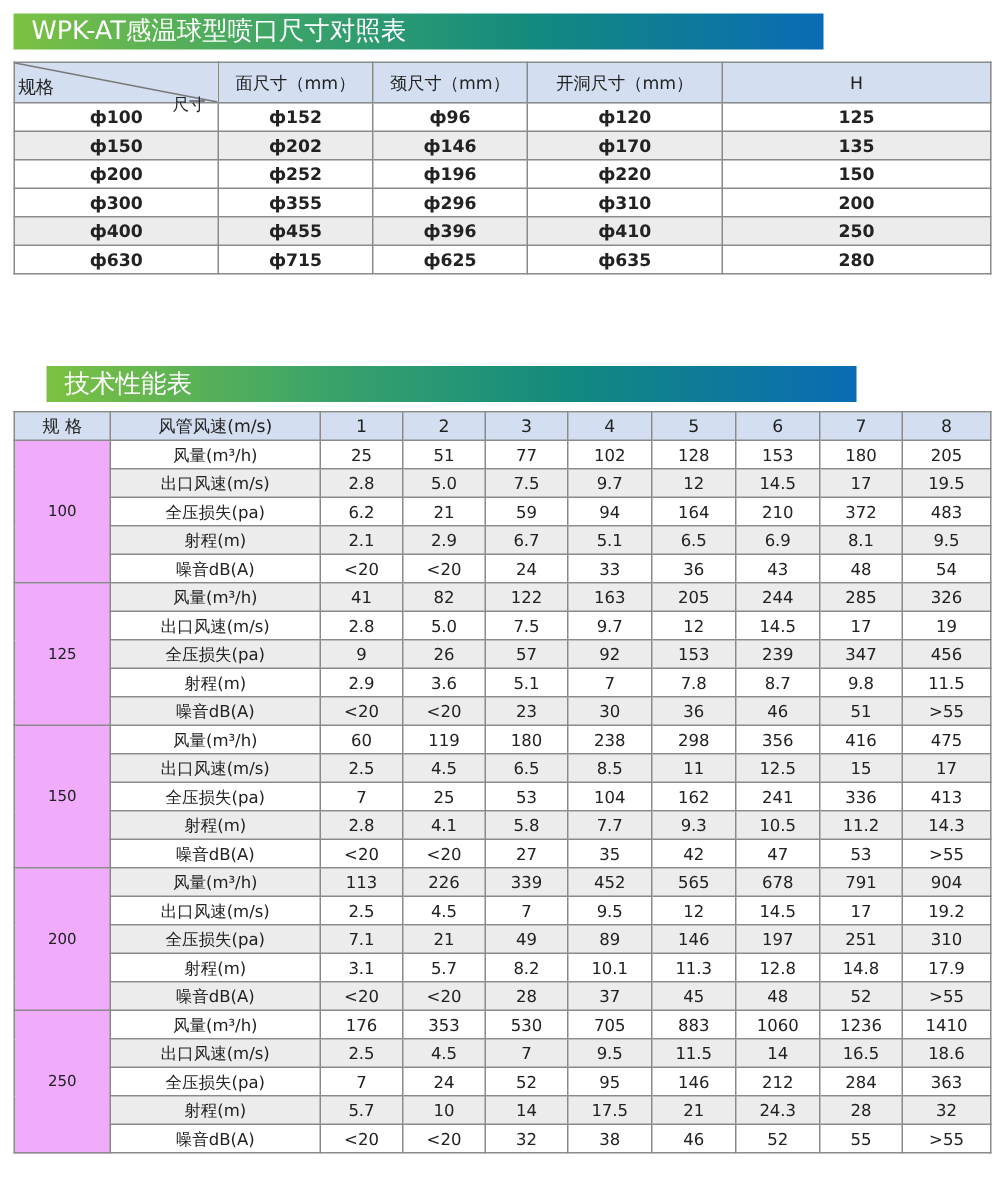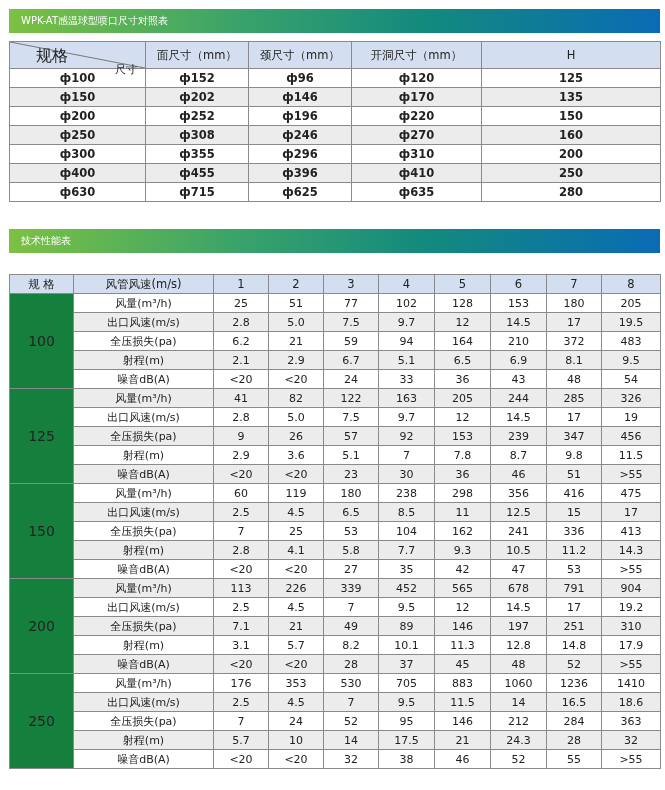--- a/index.html
+++ b/index.html
@@ -1,36 +1,36 @@
 <!DOCTYPE html>
 <html><head>
 <meta charset="utf-8">
 <style>
   html, body { margin:0; padding:0; background:#ffffff; }
   body { width:665px; height:790px; position:relative; font-family:"DejaVu Sans", "Liberation Sans", sans-serif; color:#222; overflow:hidden; }
-  .banner { position:absolute; left:9px; height:24px; width:651px;
+  .banner { position:absolute; left:9px; height:24px; width:540px;
     background: linear-gradient(90deg, #7cc142 0%, #3aa36a 35%, #12897f 65%, #0a6bb5 100%);
-    color:#fff; font-size:10px; line-height:24px; padding-left:12px; box-sizing:border-box; }
+    color:#fff; font-size:17px; line-height:24px; padding-left:12px; box-sizing:border-box; }
   #banner1 { top:9px; }
-  #banner2 { top:229px; }
+  #banner2 { top:244px;margin-left:22px; }
   table { border-collapse:collapse; position:absolute; left:9px; table-layout:fixed; }
   td, th { border:1px solid #8a8a8a; text-align:center; font-weight:normal; font-size:11px; padding:0; white-space:nowrap; }
   #dim-table { top:41px; width:651px; border:1.5px solid #555; }
   #dim-table th { background:#d3dff0; height:26px; font-size:11.5px; }
   #dim-table td { height:18px; font-size:11.5px;font-weight:bold; }
   #dim-table tr.alt td { background:#ececec;text-align:center; }
   .diag { position:relative; }
   .diag svg { position:absolute; left:0; top:0; width:100%; height:100%; }
   .diag .tr { position:absolute; right:8px; top:20px; font-size:11px; }
-  .diag .bl { position:absolute; left:26px; bottom:1px; font-size:16px; }
+  .diag .bl { position:absolute; left:2px; bottom:1px; font-size:12px; }
   #perf-table { top:274px; width:651px; border:1.5px solid #555;padding-left:34px; }
   #perf-table th { background:#d3dff0; height:18px; font-size:11.5px; }
   #perf-table td { height:18px; font-size:11px; }
   #perf-table tr.alt td.v { background:#ececec; }
-  #perf-table td.spec { background:#15803d; font-size:14px; }
+  #perf-table td.spec { background:#f0abfc; font-size:10px; }
   #perf-table tbody.grp tr:first-child td { border-top:1.5px solid #555; }
 </style>
 </head>
 <body>
 
 <div id="banner1" class="banner">WPK-AT感温球型喷口尺寸对照表</div>
 
 <table id="dim-table">
   <colgroup>
     <col style="width:136px">
@@ -68,27 +68,20 @@
         <td>ф146</td>
         <td>ф170</td>
         <td>135</td>
       </tr>
       <tr>
         <td>ф200</td>
         <td>ф252</td>
         <td>ф196</td>
         <td>ф220</td>
         <td>150</td>
-      </tr>
-      <tr class="alt">
-        <td>ф250</td>
-        <td>ф308</td>
-        <td>ф246</td>
-        <td>ф270</td>
-        <td>160</td>
       </tr>
       <tr>
         <td>ф300</td>
         <td>ф355</td>
         <td>ф296</td>
         <td>ф310</td>
         <td>200</td>
       </tr>
       <tr class="alt">
         <td>ф400</td>

